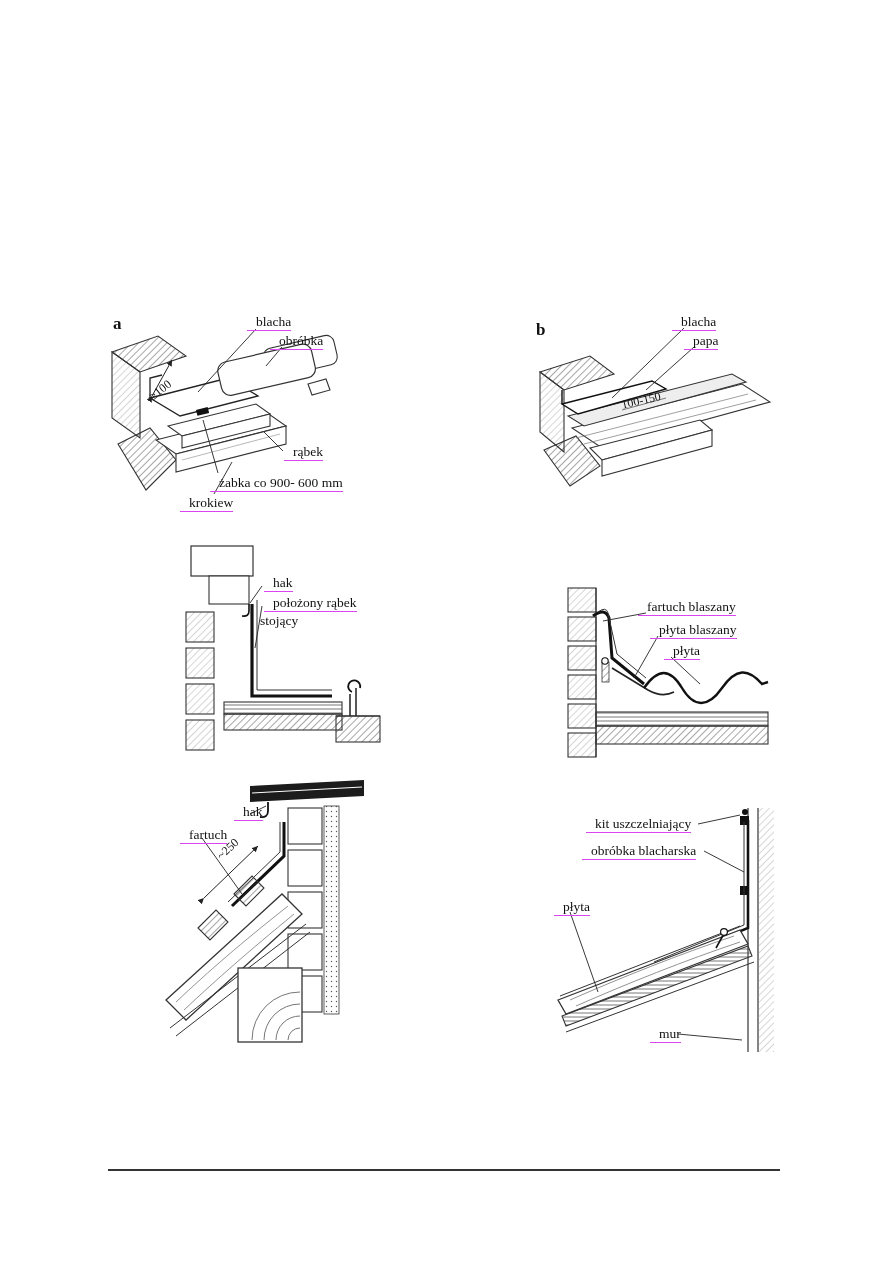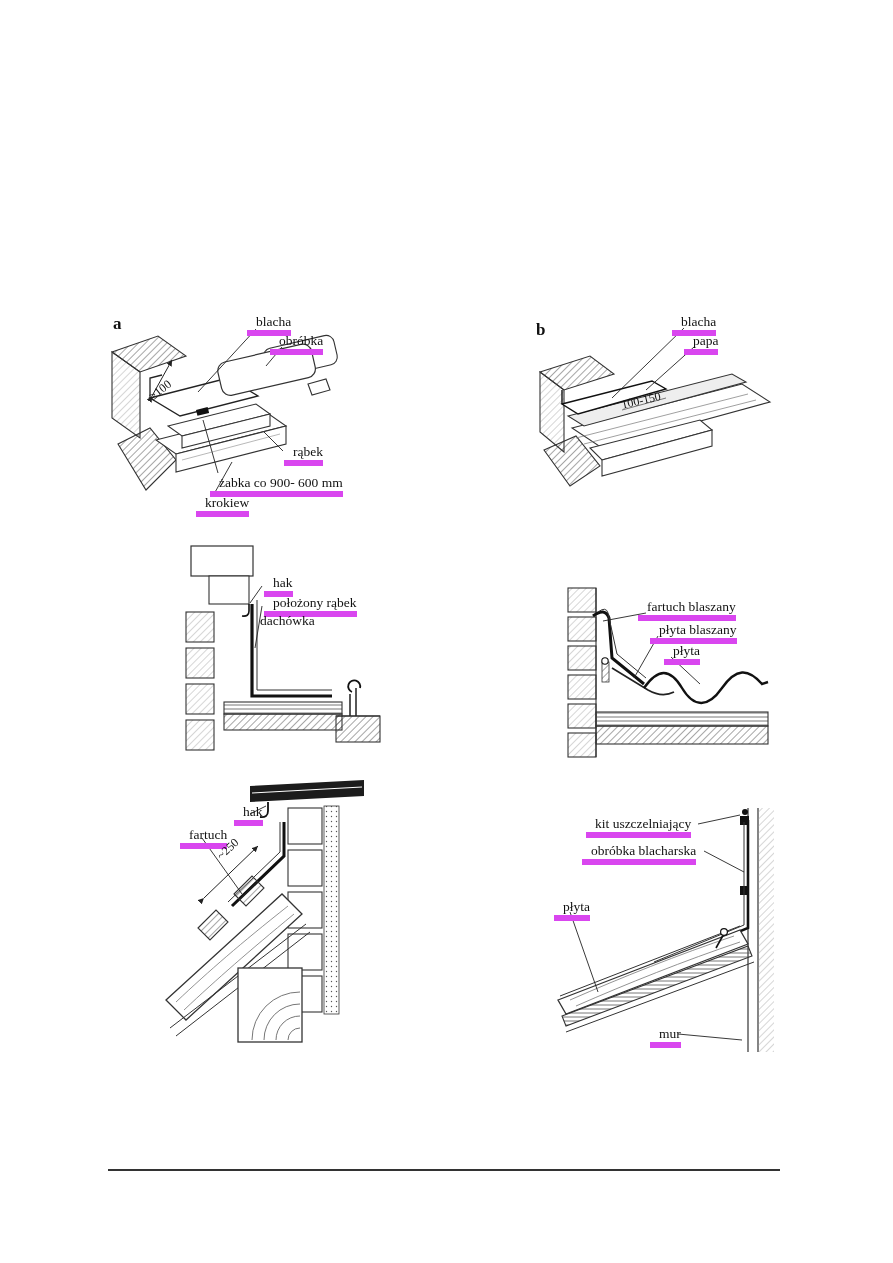--- a/index.html
+++ b/index.html
@@ -1,20 +1,20 @@
 <!DOCTYPE html>
 <html><head>
 <meta charset="utf-8">
 <style>
   html,body{margin:0;padding:0;background:#fff;}
   .page{position:relative;width:893px;height:1263px;background:#ffffff;overflow:hidden;
         font-family:"Liberation Serif", serif;}
   svg.art{position:absolute;left:0;top:0;}
   .lbl{position:absolute;font-size:13.5px;color:#111;white-space:nowrap;line-height:1.15;}
-  .u{border-bottom:6px solid #d946ef;padding-left:9px;}
+  .u{border-bottom:1px solid #d946ef;padding-left:9px;}
   .marker{position:absolute;font-weight:bold;font-size:17px;color:#111;}
   .dim{position:absolute;font-size:12px;color:#111;white-space:nowrap;transform-origin:0 0;}
   .rot-a{transform:rotate(-38deg);}
   .rot-b{transform:rotate(-13deg);}
   .rot-c{transform:rotate(-43deg);}
   .rule{position:absolute;background:#333;}
 </style>
 </head>
 <body>
 
@@ -218,31 +218,31 @@
         <line x1="678" y1="1034" x2="742" y2="1040"></line>
       </g>
     </g>
   </svg>
 
   <span class="marker" style="left:113px;top:314px">a</span>
   <span class="lbl u" style="left:247px;top:314px">blacha</span>
   <span class="lbl u" style="left:270px;top:333px">obróbka</span>
   <span class="lbl u" style="left:284px;top:444px">rąbek</span>
   <span class="lbl u" style="left:210px;top:475px">żabka co 900- 600 mm</span>
-  <span class="lbl u" style="left:196px;top:495px">krokiew</span>
+  <span class="lbl u" style="left:180px;top:495px">krokiew</span>
   <span class="dim rot-a" style="left:146px;top:392px">≥100</span>
 
   <span class="marker" style="left:536px;top:320px">b</span>
   <span class="lbl u" style="left:672px;top:314px">blacha</span>
   <span class="lbl u" style="left:684px;top:333px">papa</span>
   <span class="dim rot-b" style="left:620px;top:398px">100-150</span>
 
   <span class="lbl u" style="left:264px;top:575px">hak</span>
   <span class="lbl u" style="left:264px;top:595px">położony rąbek</span>
-  <span class="lbl" style="left:260px;top:613px">dachówka</span>
+  <span class="lbl" style="left:260px;top:613px">stojący</span>
 
   <span class="lbl u" style="left:638px;top:599px">fartuch blaszany</span>
   <span class="lbl u" style="left:650px;top:622px">płyta blaszany</span>
   <span class="lbl u" style="left:664px;top:643px">płyta</span>
 
   <span class="lbl u" style="left:234px;top:804px">hak</span>
   <span class="lbl u" style="left:180px;top:827px">fartuch</span>
   <span class="dim rot-c" style="left:214px;top:852px">~250</span>
 
   <span class="lbl u" style="left:586px;top:816px">kit uszczelniający</span>

